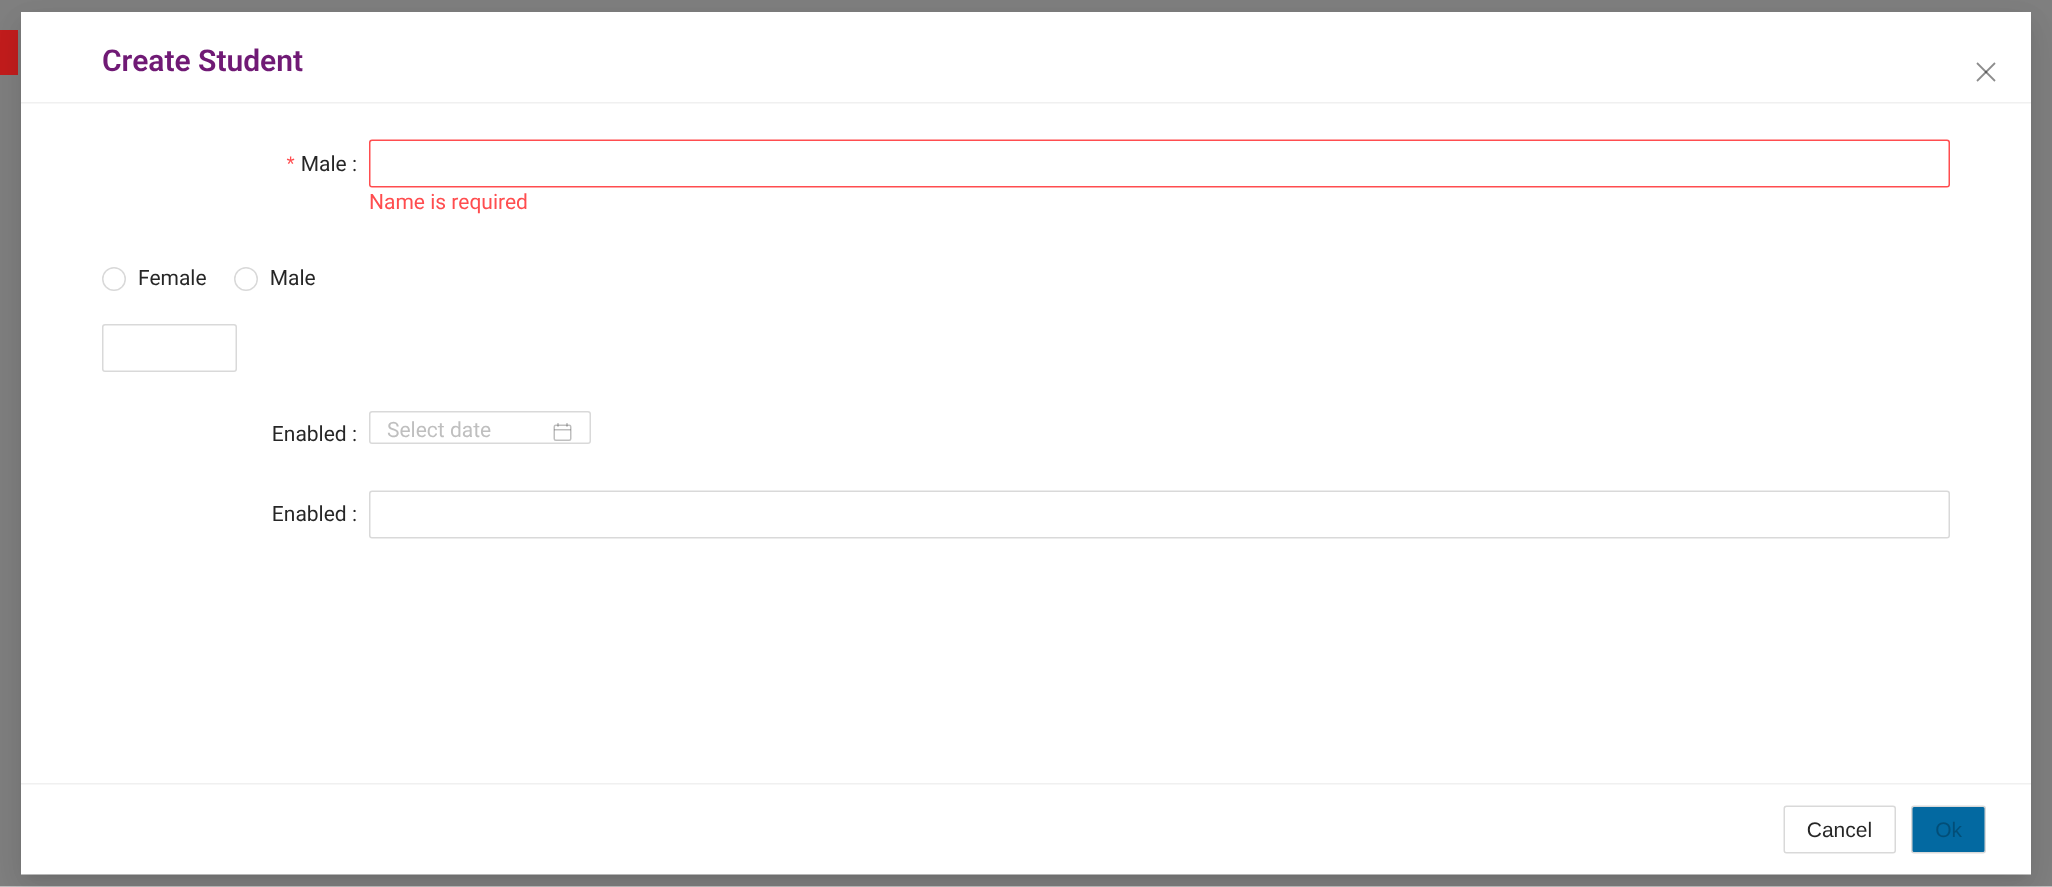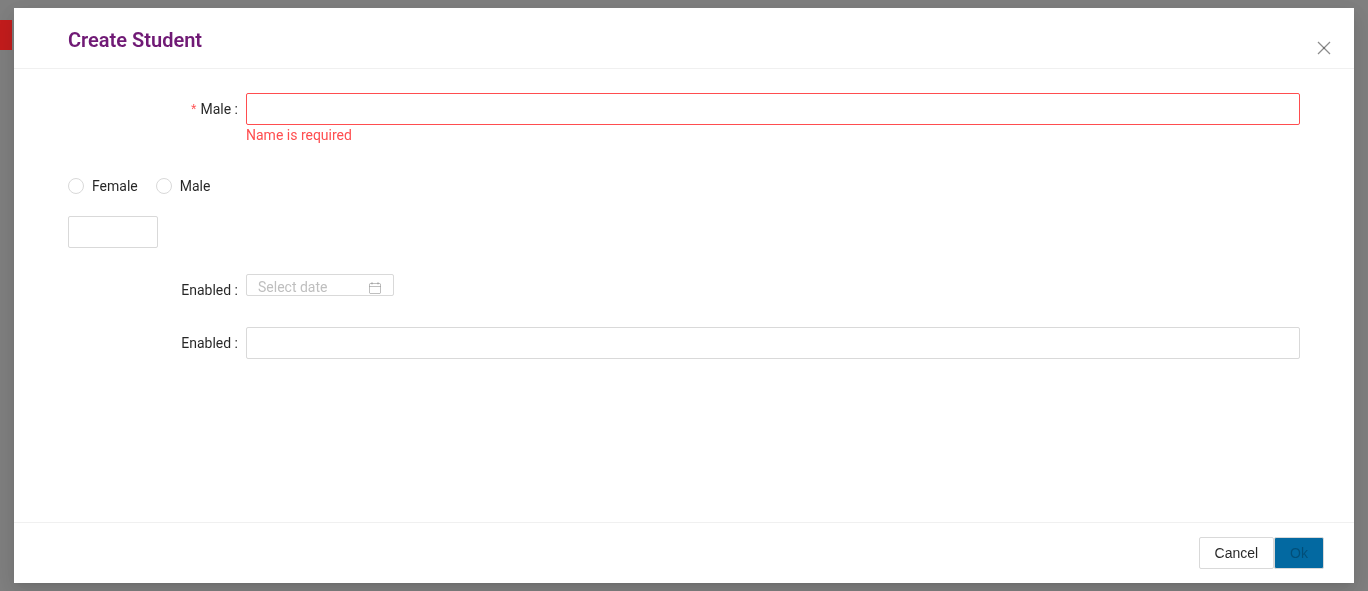--- a/index.html
+++ b/index.html
@@ -167,20 +167,21 @@
       height: 18px;
       background: #fff;
       border-radius: 50%;
       box-shadow: 0 2px 4px rgba(0,0,0,0.2);
     }
     .modal-footer {
       border-top: 1px solid #f0f0f0;
       padding: 14px 30px;
       display: flex;
       justify-content: flex-end;
+      gap: 10px;
     }
     .btn {
       height: 32px;
       padding: 0 15px;
       border: 1px solid #d9d9d9;
       border-radius: 2px;
       background: #fff;
       font-size: 14px;
       cursor: pointer;
       color: rgba(0,0,0,0.85);

